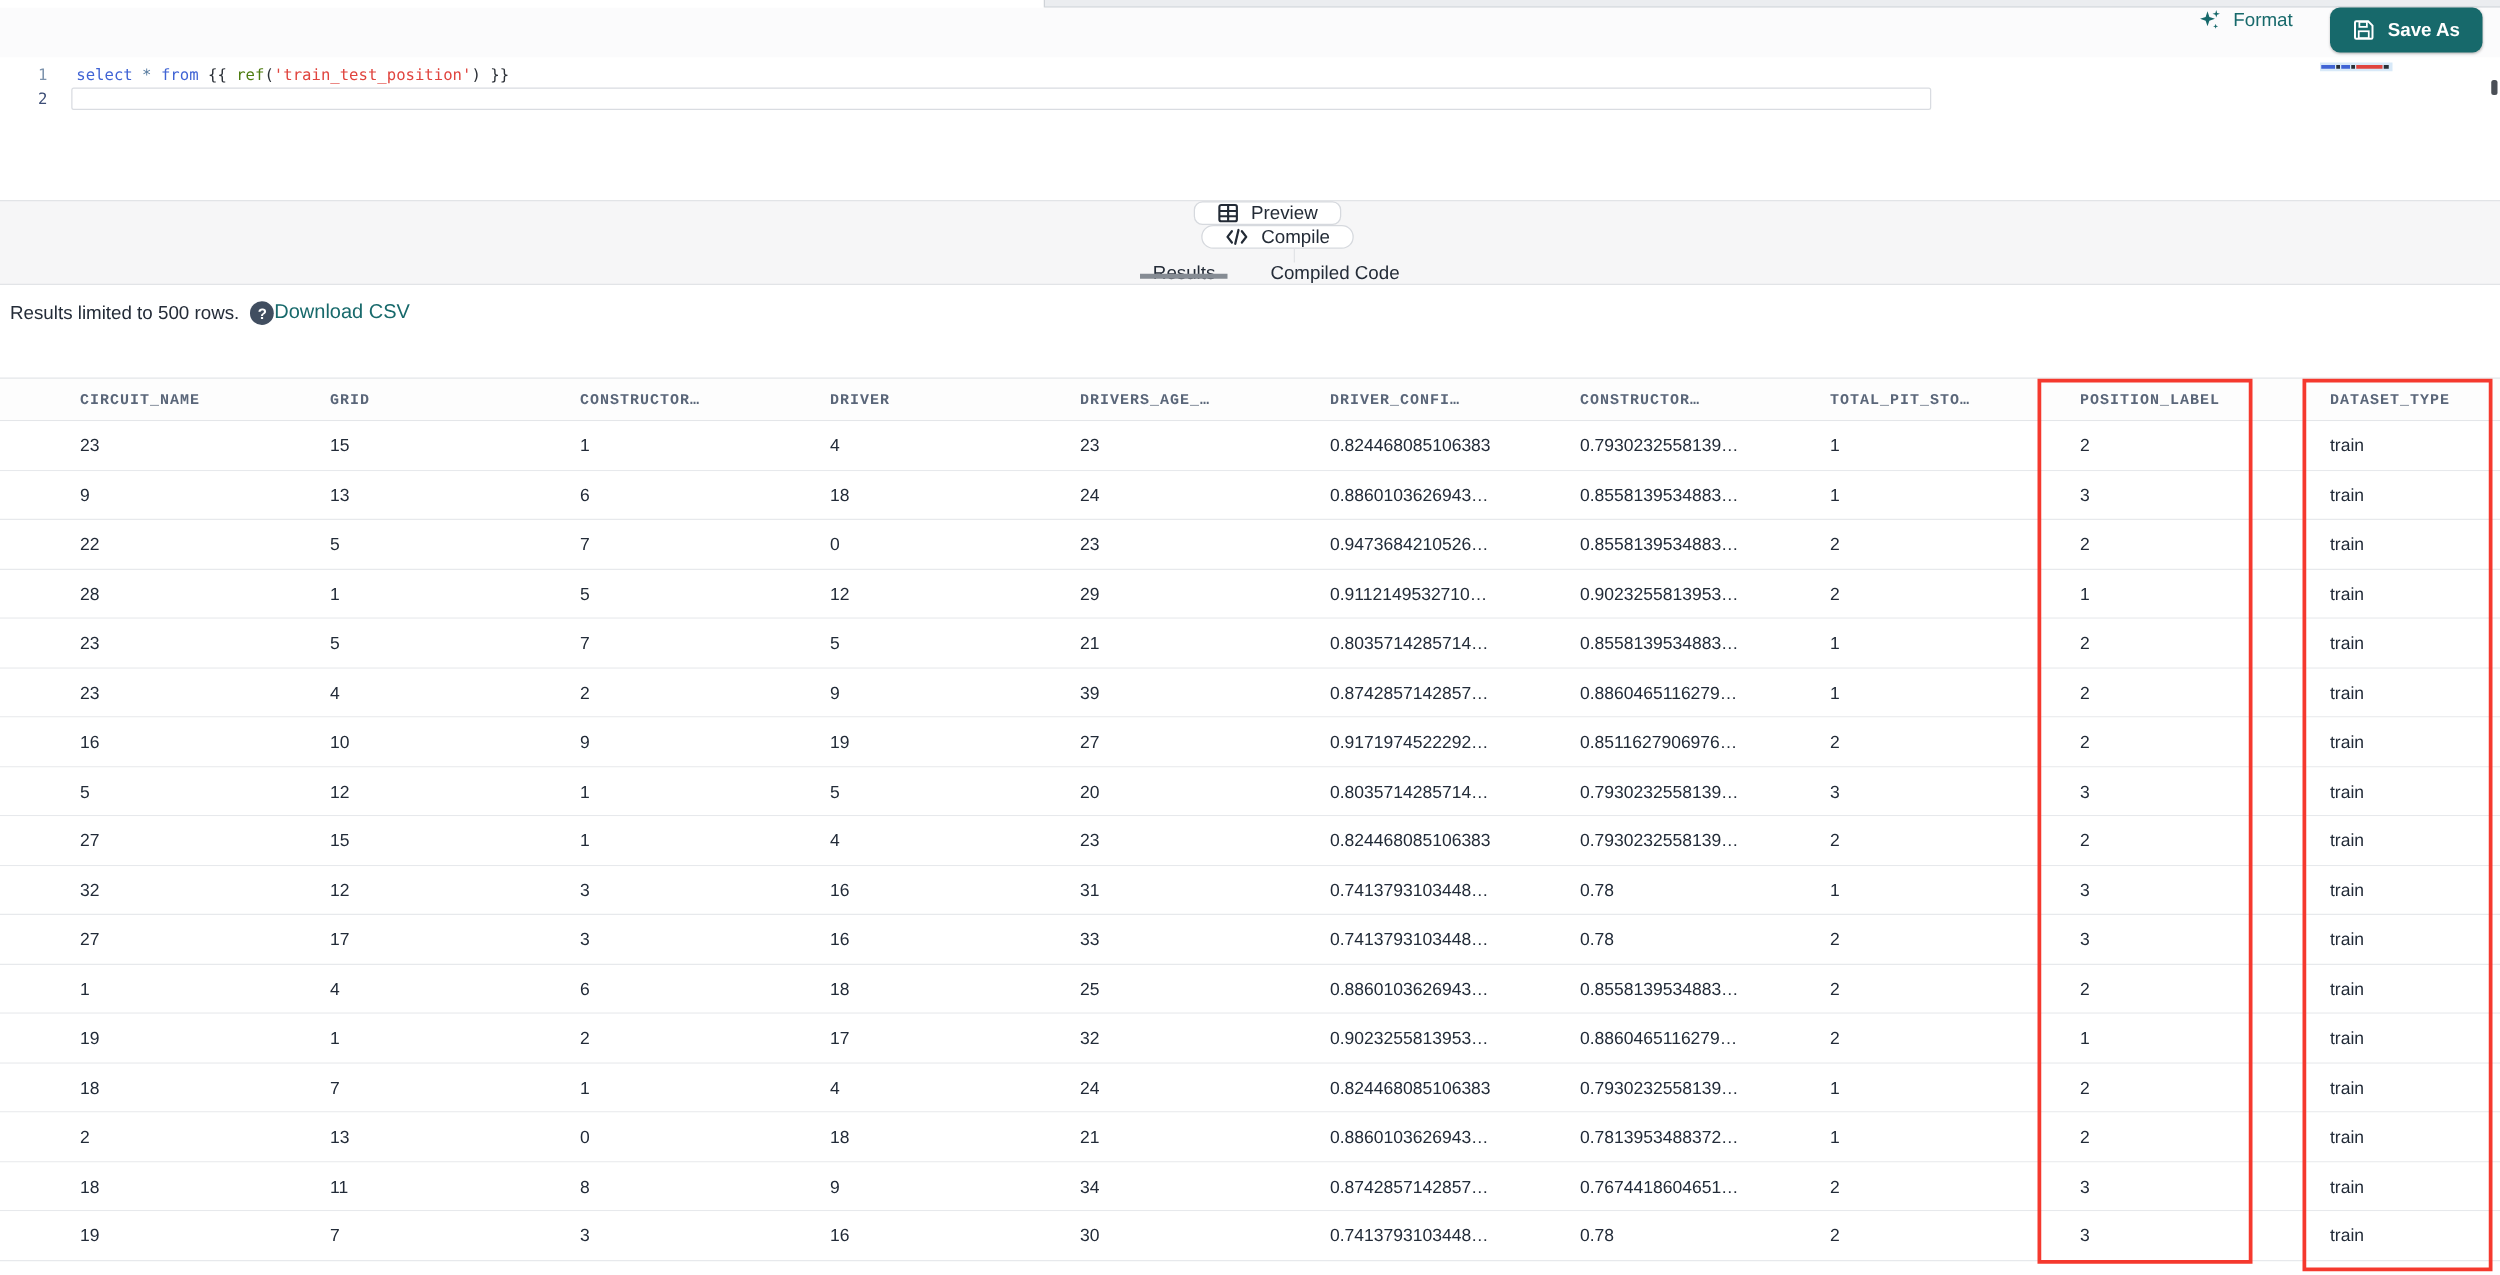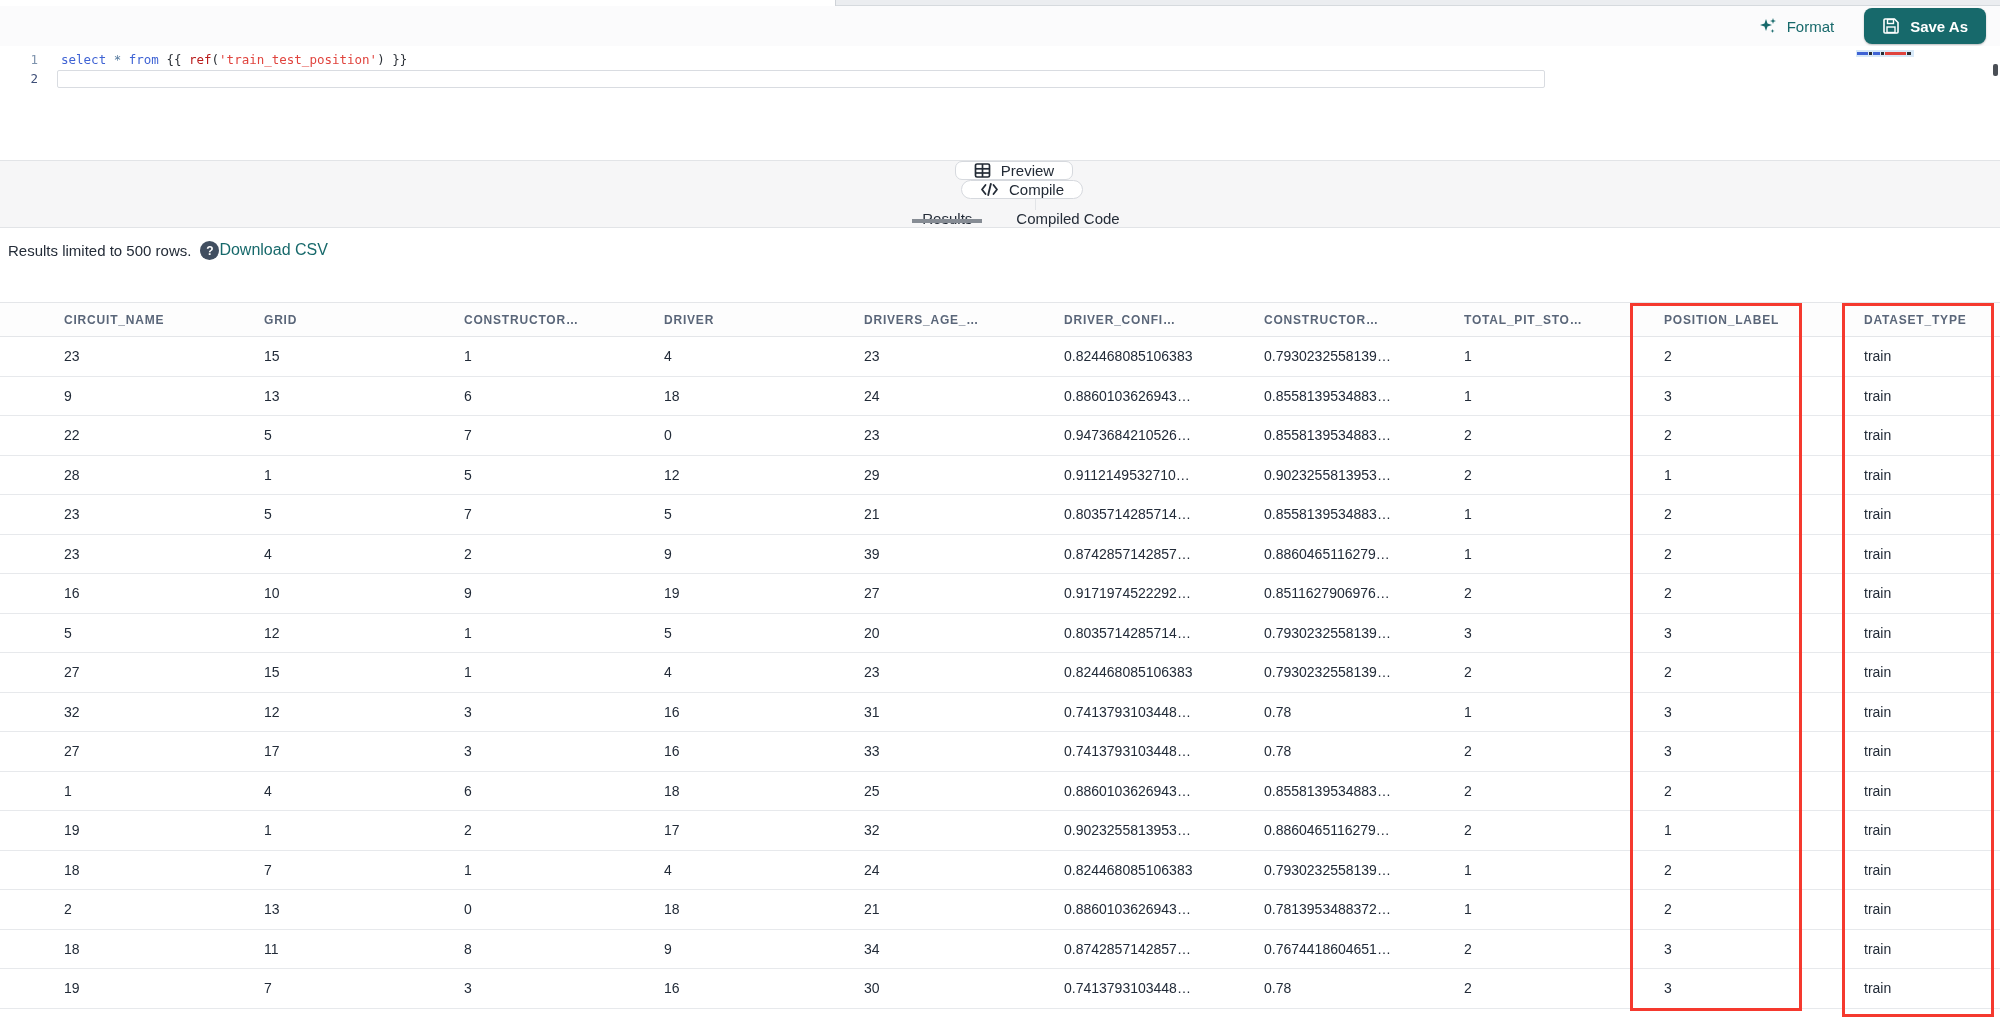--- a/index.html
+++ b/index.html
@@ -12,34 +12,34 @@
   *{box-sizing:border-box;margin:0;padding:0;}
   body{margin:0;background:#fff;font-family:"Liberation Sans",sans-serif;}
   .app{position:relative;width:2000px;height:1020px;background:#fff;overflow:hidden;}
 
   
   .tabstrip{height:6px;display:flex;}
   .tabstrip .active-edge{width:836px;background:#fff;border-right:1px solid #cfd3d8;}
   .tabstrip .rest{flex:1;background:#ebedf0;border-bottom:1px solid #d6dade;}
 
   
-  .editor-toolbar{height:40px;background:#fbfbfc;display:flex;justify-content:flex-end;align-items:center;gap:30px;padding-right:14px;}
+  .editor-toolbar{height:40px;background:#fbfbfc;display:flex;justify-content:flex-end;align-items:flex-start;gap:30px;padding-right:14px;}
   .format-btn{display:flex;align-items:center;gap:9px;color:var(--accent);font-size:15px;font-weight:500;cursor:pointer;}
   .saveas-btn{background:var(--accent);color:#fff;border:none;border-radius:8px;height:36px;padding:0 18px;display:flex;align-items:center;gap:10px;font-size:15px;font-weight:700;box-shadow:0 1px 2px rgba(0,0,0,.25);cursor:pointer;}
 
   
   .editor{position:relative;height:114px;background:#fff;font-family:"DejaVu Sans Mono",monospace;font-size:12.5px;padding-top:4px;}
   .code-line{display:flex;align-items:center;height:19px;}
   .gutter{width:38px;text-align:right;color:#7d93ad;flex:0 0 38px;}
   .gutter.active{color:#3d4e77;}
   .code-content{padding-left:23px;white-space:pre;}
   .tok-keyword{color:#3f63d4;}
   .tok-operator{color:#567a9e;}
   .tok-punct{color:#2a2f36;}
-  .tok-function{color:#b91c1c;}
+  .tok-function{color:#4d7c0f;}
   .tok-string{color:#e0443e;}
   .cursor-line{margin-left:19px;width:1488px;height:18px;border:1px solid #d9dce1;border-radius:2px;background:#fff;}
   .minimap{position:absolute;right:86px;top:4px;width:58px;height:18px;}
   .minimap .sel{position:absolute;left:0;top:0;width:58px;height:7px;background:#d8e9f8;}
   .minimap .bars{position:absolute;left:1px;top:2px;display:flex;gap:1px;}
   .minimap .bars i{display:block;height:3px;}
   .scroll-dash{position:absolute;right:2px;top:18px;width:5px;height:12px;background:#4a4f56;border-radius:2px;}
 
   
   .panel-toolbar{height:68px;background:#f6f6f7;border-top:1px solid #e2e4e7;border-bottom:1px solid #e2e4e7;display:flex;align-items:center;padding-left:28px;flex-direction:column;}
@@ -53,21 +53,21 @@
   
   .results-bar{height:74px;background:#fff;display:flex;align-items:flex-start;padding:13px 12px 0 8px;}
   .limit-wrap{display:flex;align-items:center;gap:9px;}
   .limit-note{font-size:15px;color:#242c38;}
   .help-icon{width:19px;height:19px;border-radius:50%;background:#414e60;color:#fff;font-size:12px;font-weight:700;display:flex;align-items:center;justify-content:center;cursor:pointer;}
   .download-csv{font-size:16px;color:var(--accent);cursor:pointer;}
 
   
   .results-table{width:2000px;font-size:14px;color:var(--text-dark);}
   .thead{display:grid;grid-template-columns:repeat(10,200px);height:35px;align-items:center;background:#fdfdfd;border-top:1px solid #e4e6e9;border-bottom:1px solid #e4e6e9;}
-  .th{padding-left:64px;font-size:12px;font-weight:700;letter-spacing:.8px;color:var(--text-head);white-space:nowrap;overflow:hidden;}
+  .th{padding-left:64px;font-size:12px;font-weight:700;letter-spacing:.8px;color:var(--text-head);white-space:nowrap;overflow:hidden;font-family:Liberation Mono, monospace;}
   .trow{display:grid;grid-template-columns:repeat(10,200px);height:39.5px;align-items:center;border-bottom:1px solid var(--border-light);background:#fff;}
   .td{padding-left:64px;white-space:nowrap;overflow:hidden;}
 
   
   .hl-box{position:absolute;border:3px solid var(--highlight);pointer-events:none;}
   .hl-box.pos{left:1630px;top:303px;width:172px;height:708px;}
   .hl-box.dst{left:1842px;top:303px;width:152px;height:714px;}
 
   .icon-svg{display:block;}
 </style>

